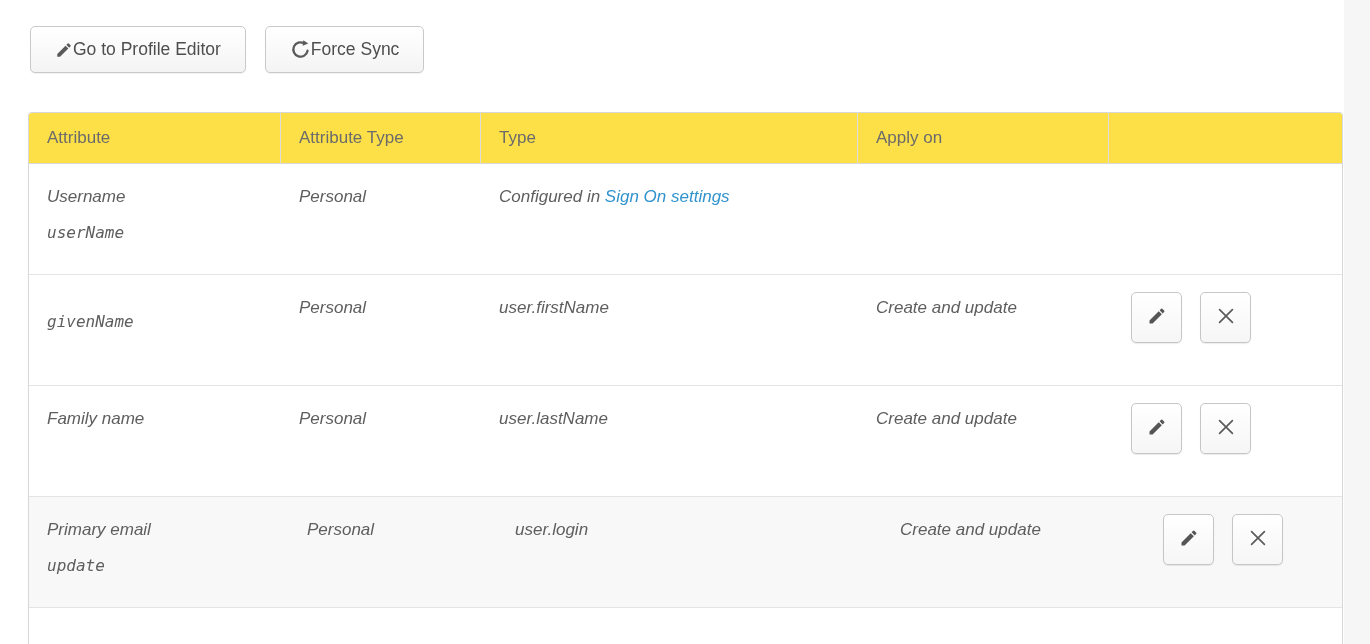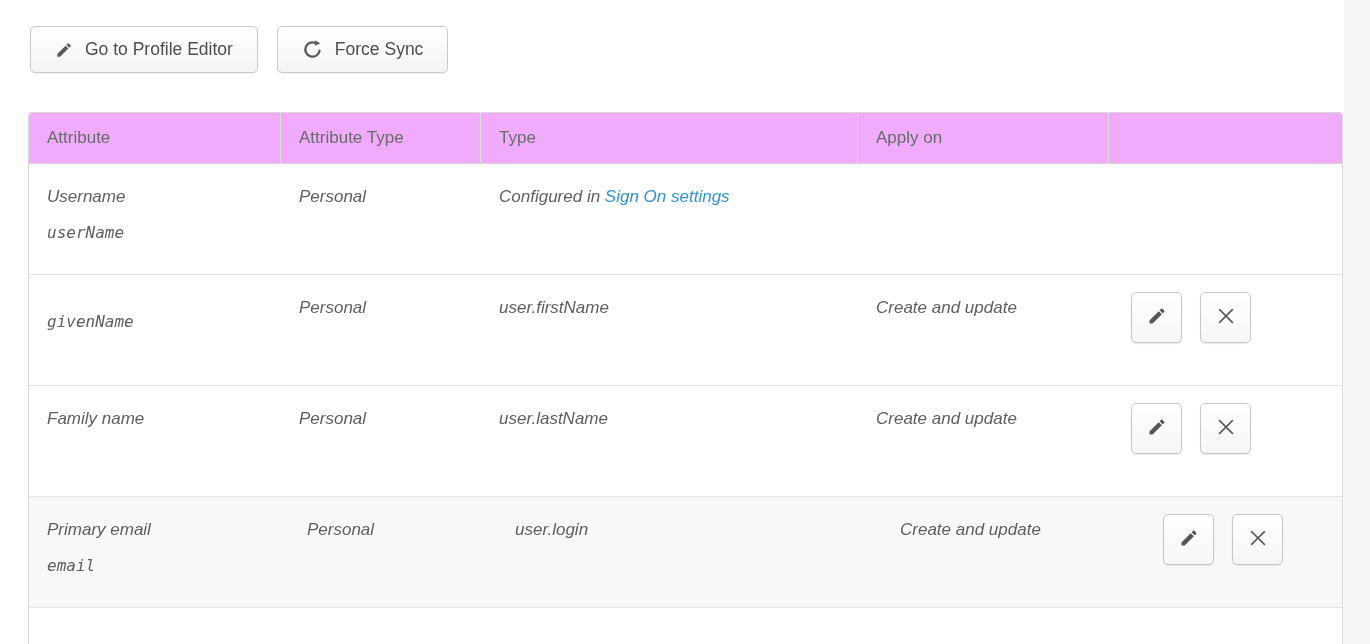--- a/index.html
+++ b/index.html
@@ -12,41 +12,41 @@
     color:#5e5e5e;
   }
   .right-strip {
     position:absolute; left:1344px; top:0; width:26px; height:644px;
     background:#f6f6f6;
   }
   
   .toolbar { position:absolute; left:30px; top:26px; display:flex; gap:19px; }
   .btn {
     height:47px;
-    display:inline-flex; align-items:center; gap:12px;
+    display:inline-flex; align-items:center; 
     padding:0 24px;
     font-family:inherit; font-size:17.5px; color:#4e4e4e;
     background:linear-gradient(180deg,#ffffff,#f4f4f4);
     border:1px solid #c9c9c9; border-radius:5px;
     box-shadow:0 1px 1px rgba(0,0,0,0.06);
     cursor:pointer;
   }
   .btn svg { display:block; }
   
   .table {
     position:absolute; left:28px; top:112px;
     width:1315px; height:532px;
     background:#ffffff;
     border:1px solid #d8d8d8; border-bottom:none;
     border-radius:4px 4px 0 0;
     overflow:hidden;
     box-shadow:0 1px 2px rgba(0,0,0,0.04);
   }
   .grid-cols { display:grid; grid-template-columns:252px 200px 377px 251px 1fr; }
-  .thead { height:51px; background:#f0abfc; border-bottom:1px solid #d8d8d8; }
+  .thead { height:51px; background:#fde047; border-bottom:1px solid #d8d8d8; }
   .th {
     display:flex; align-items:center;
     padding-left:18px;
     font-size:17px; color:#6b6b6b;
     border-right:1px solid #dddddd;
   }
   .th:last-child { border-right:none; }
   .row { height:111px; border-bottom:1px solid #e4e4e4; background:#ffffff;font-style:italic; }
   .row.highlighted { background:#f8f8f8;gap:8px; }
   .cell { padding:22px 10px 0 18px; font-size:17px; color:#5e5e5e; line-height:22px; }
@@ -160,21 +160,21 @@
             <path d="M5 5 L19 19 M19 5 L5 19" stroke="#5a5a5a" stroke-width="1.8" stroke-linecap="round"></path>
           </svg>
         </span>
       </button>
     </div>
   </div>
 
   <div class="row grid-cols highlighted">
     <div class="cell">
       <div>Primary email</div>
-      <div class="attr-var">email</div>
+      <div class="attr-var">update</div>
     </div>
     <div class="cell">Personal</div>
     <div class="cell">user.login</div>
     <div class="cell">Create and update</div>
     <div class="cell-actions">
       <button class="icon-btn">
         <span>
           <svg width="20" height="20" viewBox="0 0 24 24" fill="#555555">
             <path d="M3 17.25V21h3.75L17.81 9.94l-3.75-3.75L3 17.25zM20.71 7.04a1 1 0 0 0 0-1.41l-2.34-2.34a1 1 0 0 0-1.41 0l-1.83 1.83 3.75 3.75 1.83-1.83z"></path>
           </svg>

